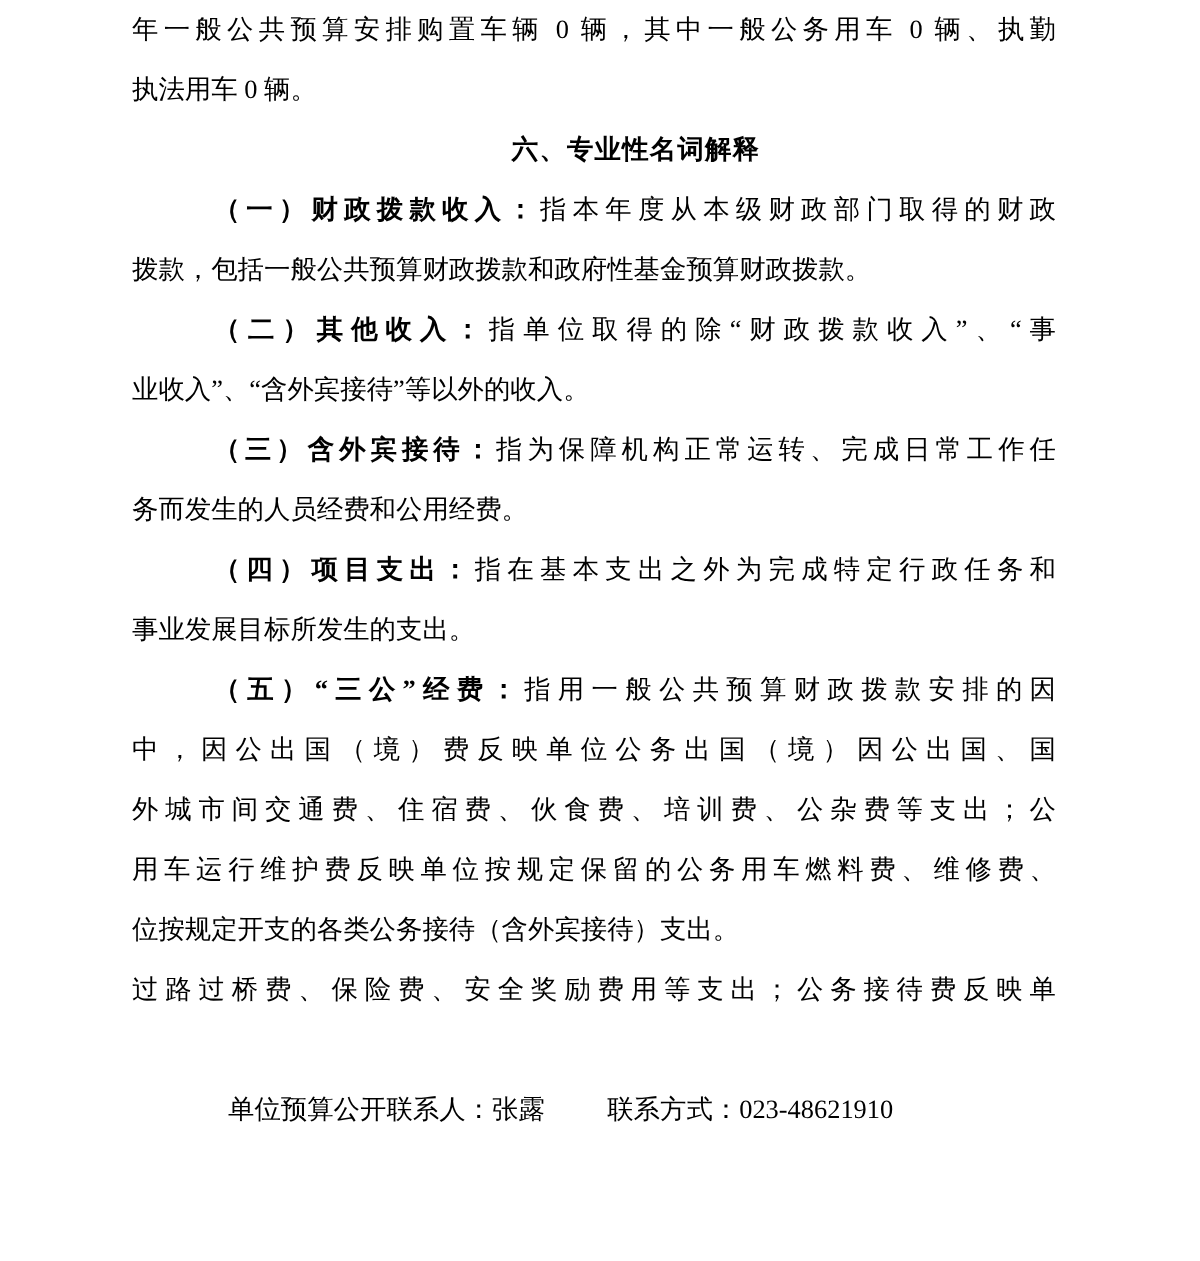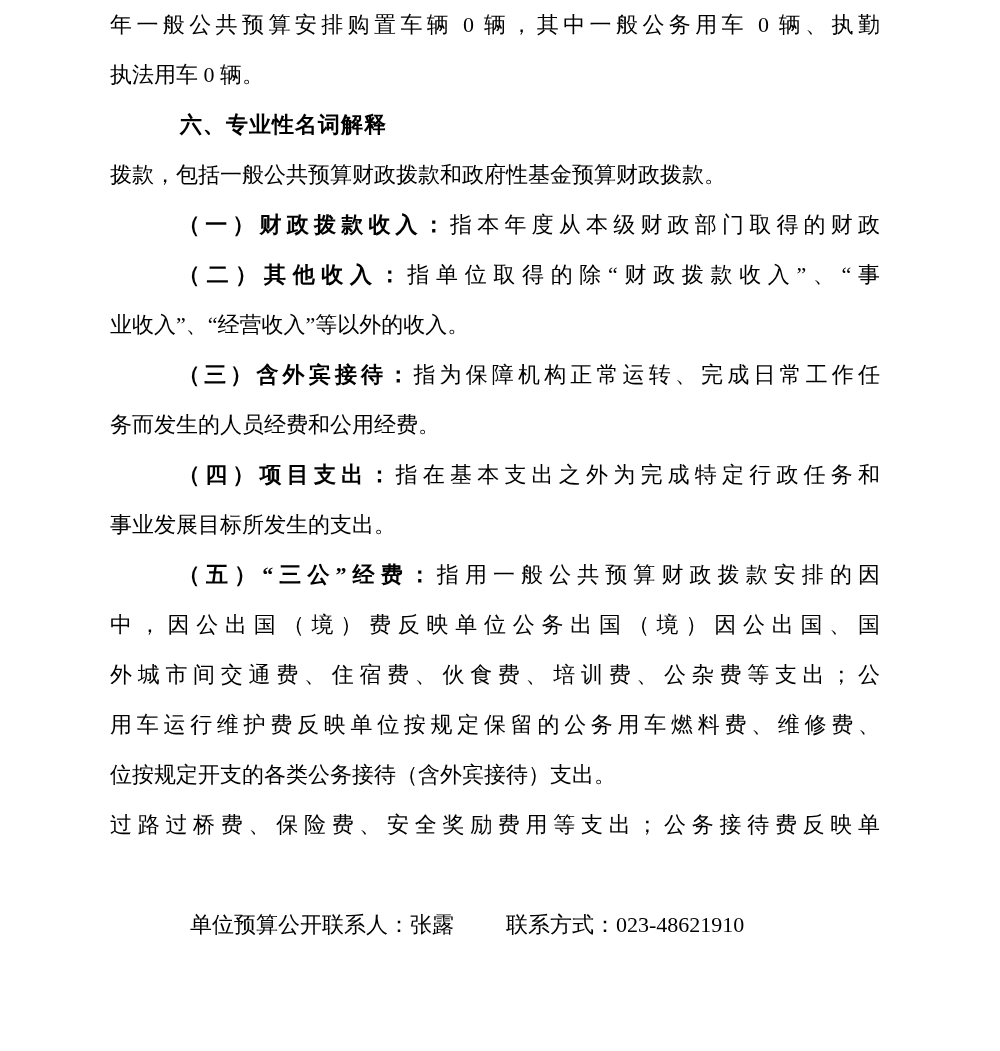--- a/index.html
+++ b/index.html
@@ -32,41 +32,42 @@
     white-space: normal;
     text-align: justify;
     text-align-last: justify;
   }
   .ind { text-indent: 68px; }
   .heading {
     font-family: "Liberation Sans", "DejaVu Sans", sans-serif;
     font-weight: 700;
     text-indent: 70px;
     letter-spacing: 1px;
+    text-align: center;
   }
   .b { font-weight: 700; }
   .spacer { height: 50px; }
   .footer-line { padding-left: 80px; }
   .gap { display: inline-block; width: 52px; }
 </style>
 </head>
 <body>
 
 <div class="doc">
 
   <div class="line fill">年一般公共预算安排购置车辆 0 辆，其中一般公务用车 0 辆、执勤</div>
   <div class="line">执法用车 0 辆。</div>
 
   <div class="line heading">六、专业性名词解释</div>
 
+  <div class="line fill ind"><span class="b">（一）财政拨款收入：</span><span>指本年度从本级财政部门取得的财政</span></div>
   <div class="line">拨款，包括一般公共预算财政拨款和政府性基金预算财政拨款。</div>
-  <div class="line fill ind"><span class="b">（一）财政拨款收入：</span><span>指本年度从本级财政部门取得的财政</span></div>
 
   <div class="line fill ind"><span class="b">（二）其他收入：</span><span>指单位取得的除“财政拨款收入”、“事</span></div>
-  <div class="line">业收入”、“经营收入”等以外的收入。</div>
+  <div class="line">业收入”、“含外宾接待”等以外的收入。</div>
 
   <div class="line fill ind"><span class="b">（三）含外宾接待：</span><span>指为保障机构正常运转、完成日常工作任</span></div>
   <div class="line">务而发生的人员经费和公用经费。</div>
 
   <div class="line fill ind"><span class="b">（四）项目支出：</span><span>指在基本支出之外为完成特定行政任务和</span></div>
   <div class="line">事业发展目标所发生的支出。</div>
 
   <div class="line fill ind"><span class="b">（五）“三公”经费：</span><span>指用一般公共预算财政拨款安排的因</span></div>
   <div class="line fill">中，因公出国（境）费反映单位公务出国（境）因公出国、国</div>
   <div class="line fill">外城市间交通费、住宿费、伙食费、培训费、公杂费等支出；公</div>

